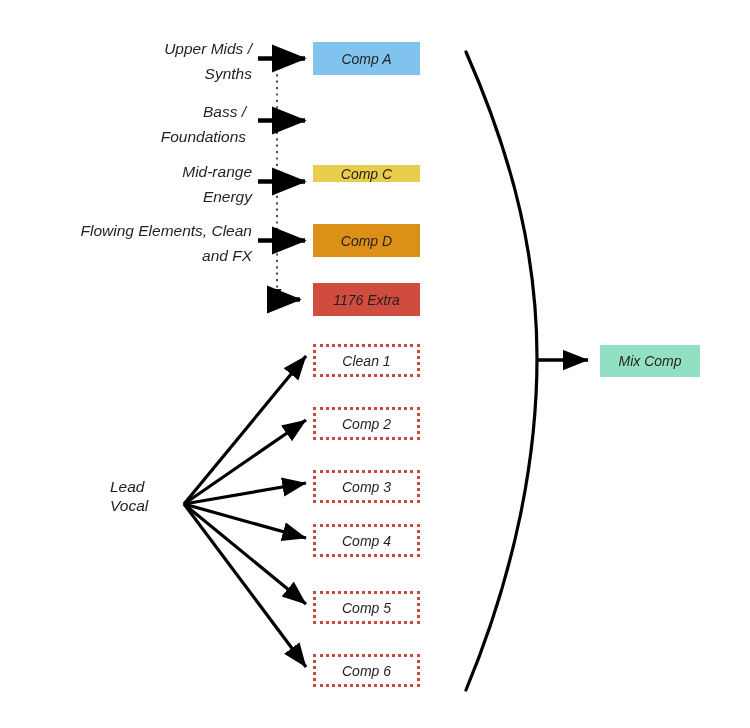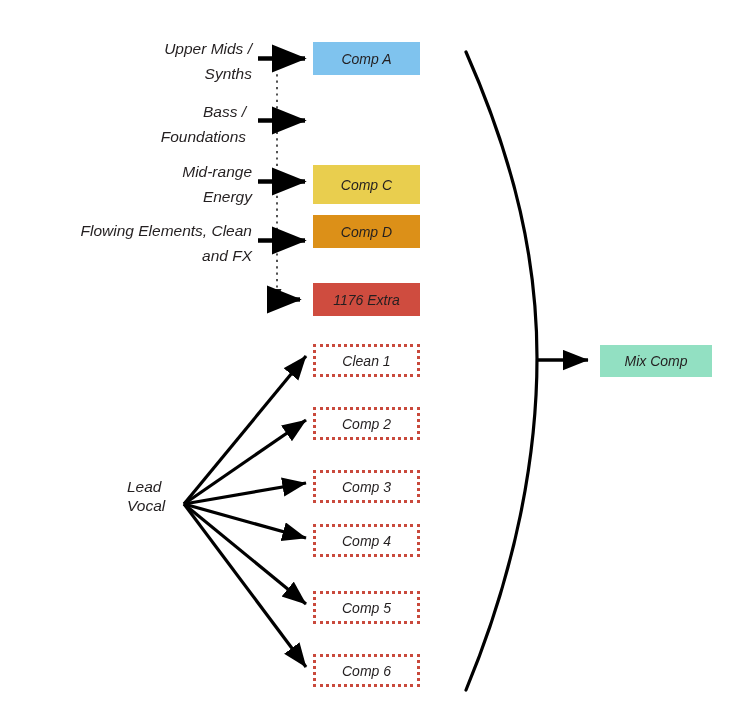--- a/index.html
+++ b/index.html
@@ -53,21 +53,20 @@
   }
   .vocal-label {
     position: absolute;
     text-align: left;
     font-style: italic;
     font-size: 15.5px;
     line-height: 19px;
     color: #231f20;
     white-space: pre-line;
     font-family: "Liberation Sans", sans-serif;
-    margin-left: 17px;
   }
 </style>
 </head>
 <body>
 
 <div id="canvas">
 
   <svg class="layer" viewBox="0 0 750 728">
     <defs>
       <marker id="ah" markerWidth="9" markerHeight="9" refX="7.6" refY="3.2" orient="auto" markerUnits="strokeWidth">
@@ -116,26 +115,26 @@
 Foundations</div>
   <div class="src-label" style="left:30px; top:159px; width:222px;">Mid-range
 Energy</div>
   <div class="src-label" style="left:30px; top:218px; width:222px;">Flowing Elements, Clean
 and FX</div>
 
   <div class="vocal-label" style="left:110px; top:477px; width:70px;">Lead
 Vocal</div>
 
   <div class="box box-solid" style="left:313px; top:42px; width:107px; height:33px; background:#7fc3ee;">Comp A</div>
-  <div class="box box-solid" style="left:313px; top:165px; width:107px; height:39px; background:#e9ce4e;">Comp C</div>
-  <div class="box box-solid" style="left:313px; top:215px; width:107px; height:33px; background:#dc9018;">Comp D</div>
+  <div class="box box-solid" style="left:313px; top:165px; width:107px; height:17px; background:#e9ce4e;">Comp C</div>
+  <div class="box box-solid" style="left:313px; top:224px; width:107px; height:33px; background:#dc9018;">Comp D</div>
   <div class="box box-solid" style="left:313px; top:283px; width:107px; height:33px; background:#cf4c3f;">1176 Extra</div>
 
   <div class="box box-dashed" style="left:313px; top:344px; width:107px; height:33px;">Clean 1</div>
   <div class="box box-dashed" style="left:313px; top:407px; width:107px; height:33px;">Comp 2</div>
   <div class="box box-dashed" style="left:313px; top:470px; width:107px; height:33px;">Comp 3</div>
   <div class="box box-dashed" style="left:313px; top:524px; width:107px; height:33px;">Comp 4</div>
   <div class="box box-dashed" style="left:313px; top:591px; width:107px; height:33px;">Comp 5</div>
   <div class="box box-dashed" style="left:313px; top:654px; width:107px; height:33px;">Comp 6</div>
 
-  <div class="box box-solid" style="left:600px; top:345px; width:112px; height:32px; background:#92e0c2;">Mix Comp</div>
+  <div class="box box-solid" style="left:600px; top:345px; width:100px; height:32px; background:#92e0c2;">Mix Comp</div>
 
 </div>
 
 </body></html>

